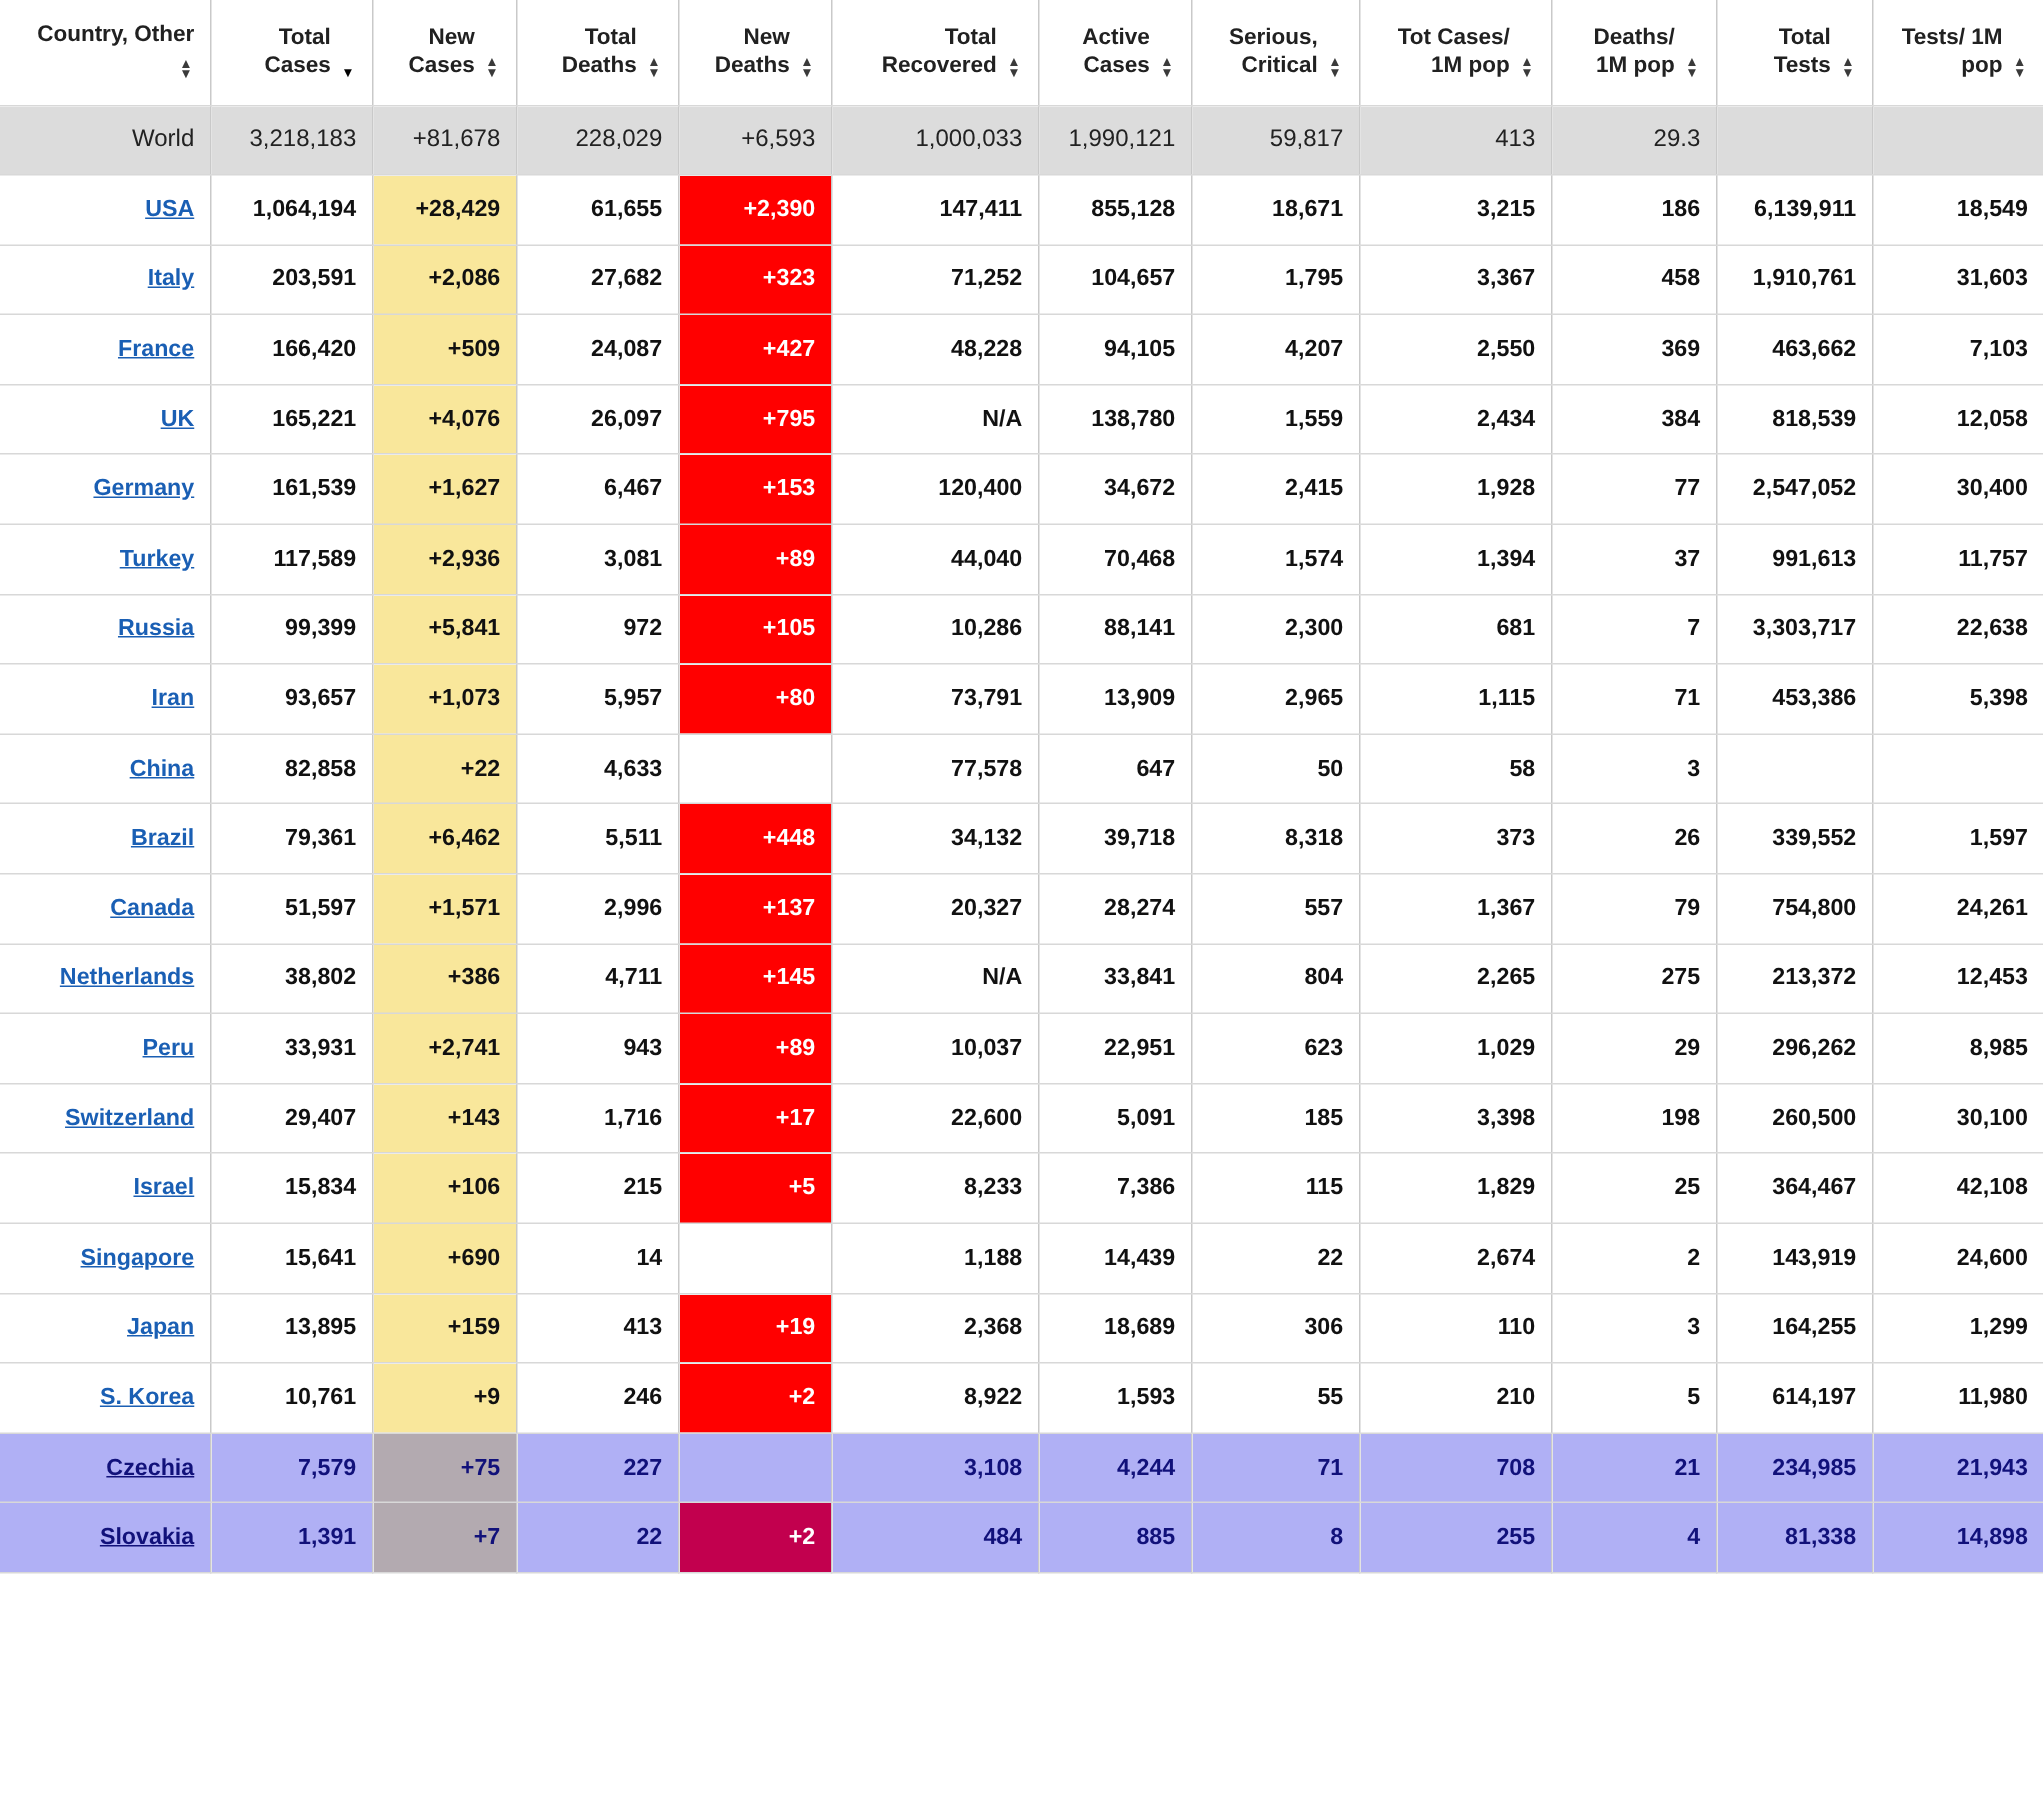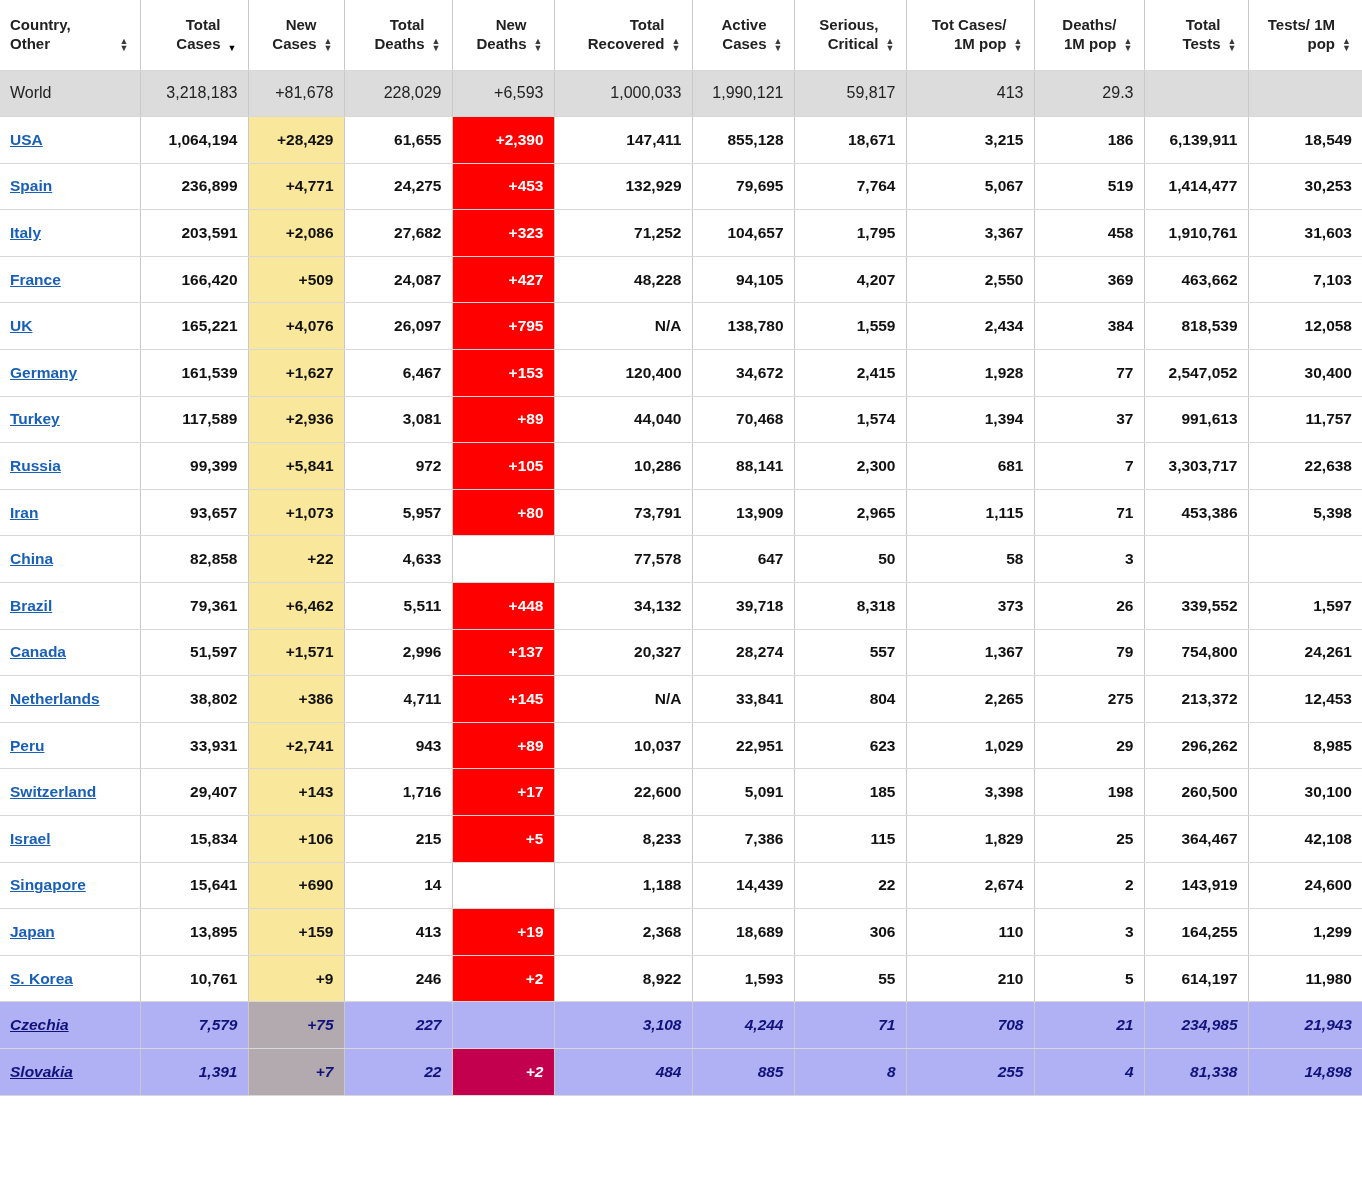--- a/index.html
+++ b/index.html
@@ -50,20 +50,21 @@
   }
   .th-inner {
     display: flex;
     align-items: flex-end;
     justify-content: flex-end;
     gap: 6px;
   }
   thead th.left .th-inner {
     justify-content: space-between;
     width: 100%;
+    flex-direction: column;
   }
   .th-label {
     line-height: 1.25;
     white-space: normal;
   }
   .sort-icon {
     display: inline-block;
     width: 11px;
     flex: 0 0 11px;
     line-height: 1;
@@ -83,21 +84,21 @@
     color: #000;
     font-size: 14px;
   }
   tbody td {
     height: 46.6px;
     text-align: right;
     font-weight: bold;
     color: #111;
   }
   tbody td.country {
-    text-align: left;
+    text-align: right;
     font-weight: bold;
     margin-left: 44px;
   }
   tbody tr.world-row td {
     background: #dcdcdc;
     font-weight: normal;
     color: #222;
     font-size: 16px;
   }
   tbody tr.world-row td.country {
@@ -119,21 +120,20 @@
   td.newdeaths {
     background: #ff0000;
     color: #ffffff;
   }
   td.newdeaths.empty {
     background: #ffffff;
   }
   tbody tr.highlight td {
     background: #b0b0f5;
     color: #11117a;
-    font-style: italic;
   }
   tbody tr.highlight td.newcases {
     background: #b3aab0;
     color: #11117a;
   }
   tbody tr.highlight td.newdeaths {
     background: #b0b0f5;
     color: #11117a;
   }
   tbody tr.highlight td.newdeaths.filled {
@@ -296,34 +296,20 @@
         <td class="newdeaths filled">+2,390</td>
         <td>147,411</td>
         <td>855,128</td>
         <td>18,671</td>
         <td>3,215</td>
         <td>186</td>
         <td>6,139,911</td>
         <td>18,549</td>
       </tr>
       <tr>
-        <td class="country"><span class="country-link">Spain</span></td>
-        <td>236,899</td>
-        <td class="newcases">+4,771</td>
-        <td>24,275</td>
-        <td class="newdeaths filled">+453</td>
-        <td>132,929</td>
-        <td>79,695</td>
-        <td>7,764</td>
-        <td>5,067</td>
-        <td>519</td>
-        <td>1,414,477</td>
-        <td>30,253</td>
-      </tr>
-      <tr>
         <td class="country"><span class="country-link">Italy</span></td>
         <td>203,591</td>
         <td class="newcases">+2,086</td>
         <td>27,682</td>
         <td class="newdeaths filled">+323</td>
         <td>71,252</td>
         <td>104,657</td>
         <td>1,795</td>
         <td>3,367</td>
         <td>458</td>

